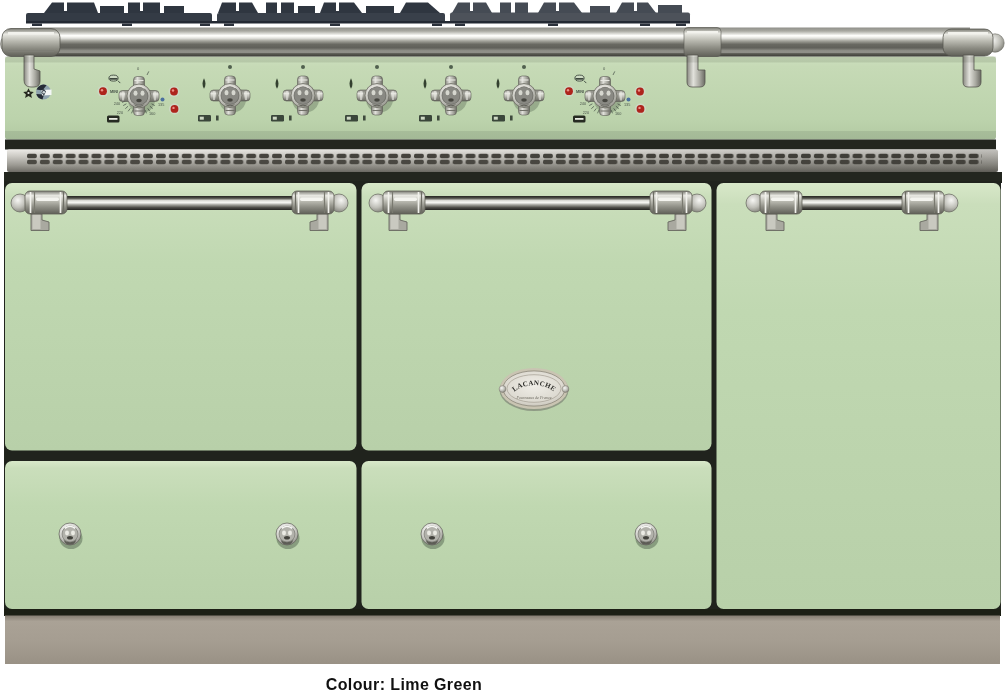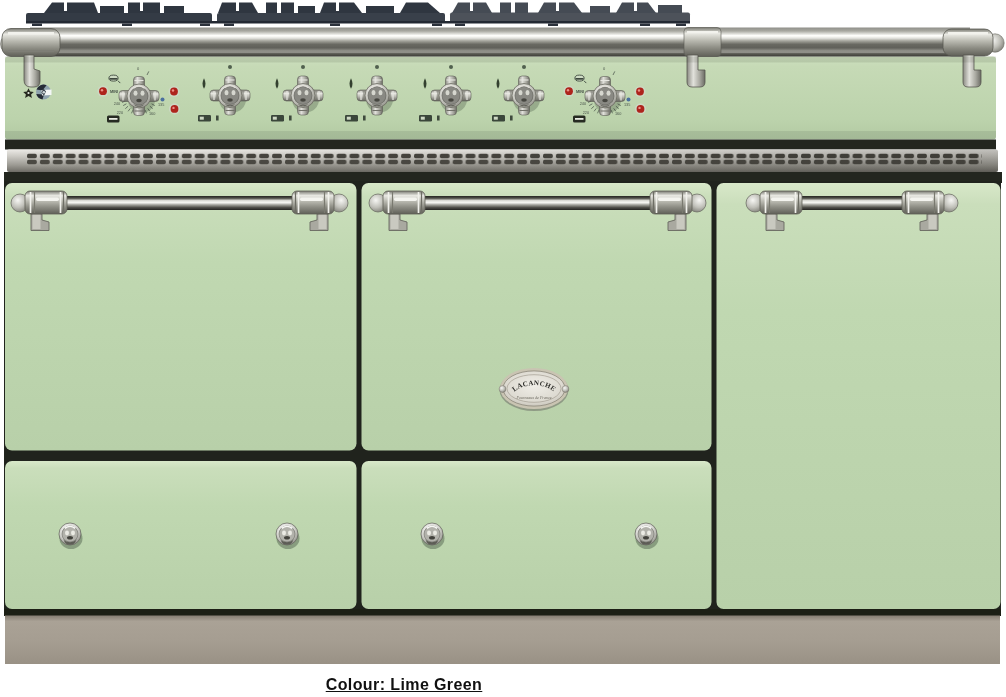--- a/index.html
+++ b/index.html
@@ -1,18 +1,18 @@
 <!DOCTYPE html>
 <html><head>
 <meta charset="utf-8">
 <style>
 html,body{margin:0;padding:0;background:#ffffff;}
 #stage{position:relative;width:1006px;height:697px;background:#ffffff;overflow:hidden;font-family:"Liberation Sans",sans-serif;}
 #stage svg{position:absolute;left:0;top:0;}
-.caption{position:absolute;left:0;top:676px;width:808px;text-align:center;font-size:16px;font-weight:bold;color:#101010;font-family:"Liberation Sans",sans-serif;letter-spacing:0.4px;text-decoration:underline;}
+.caption{position:absolute;left:0;top:676px;width:808px;text-align:center;font-size:16px;font-weight:bold;color:#101010;font-family:"Liberation Sans",sans-serif;letter-spacing:0.4px;}
 </style>
 </head>
 <body>
 <div id="stage">
 <svg width="1006" height="697" viewBox="0 0 1006 697">
 <defs>
   <linearGradient id="railGrad" x1="0" y1="0" x2="0" y2="1">
     <stop offset="0" stop-color="#90908a"></stop>
     <stop offset="0.12" stop-color="#a8a8a1"></stop>
     <stop offset="0.26" stop-color="#f5f5f1"></stop>

